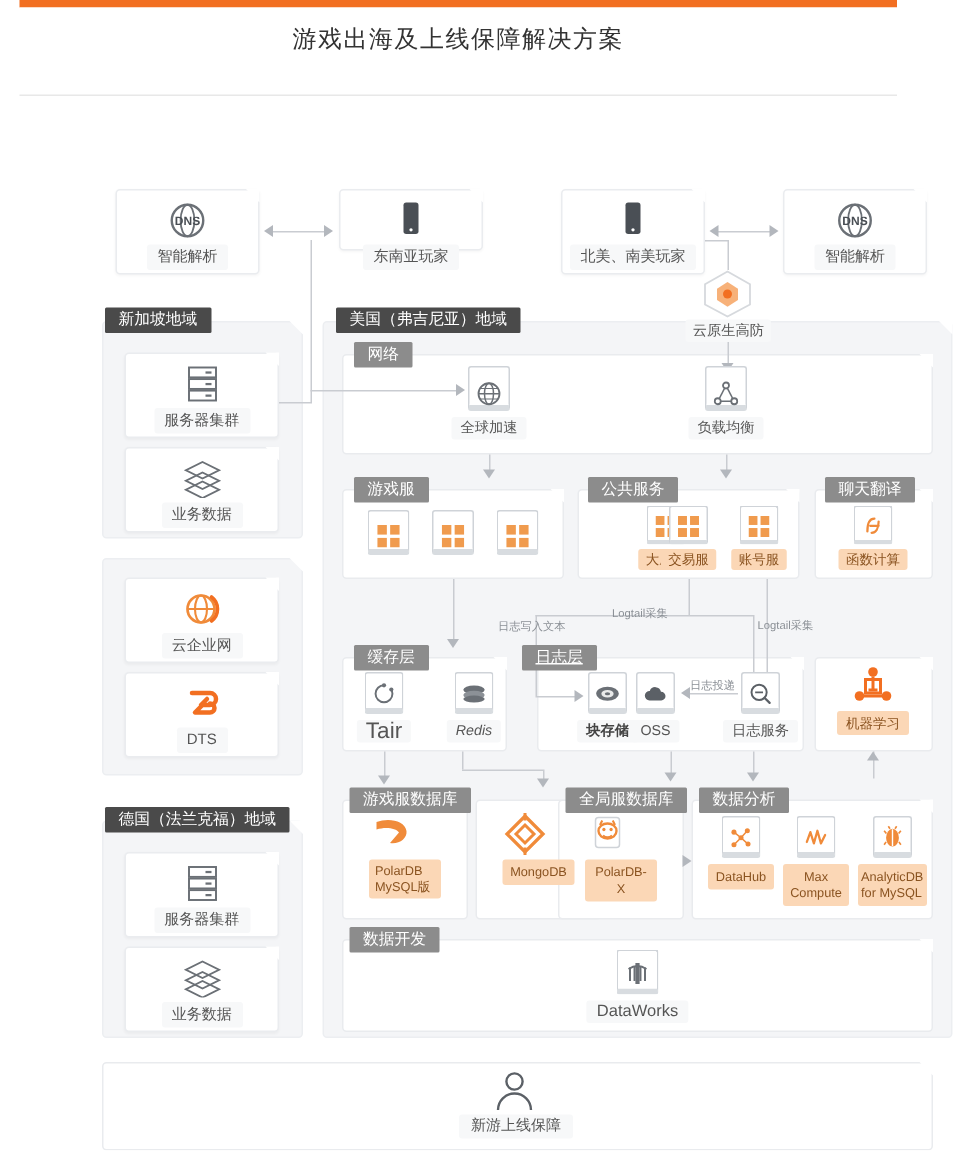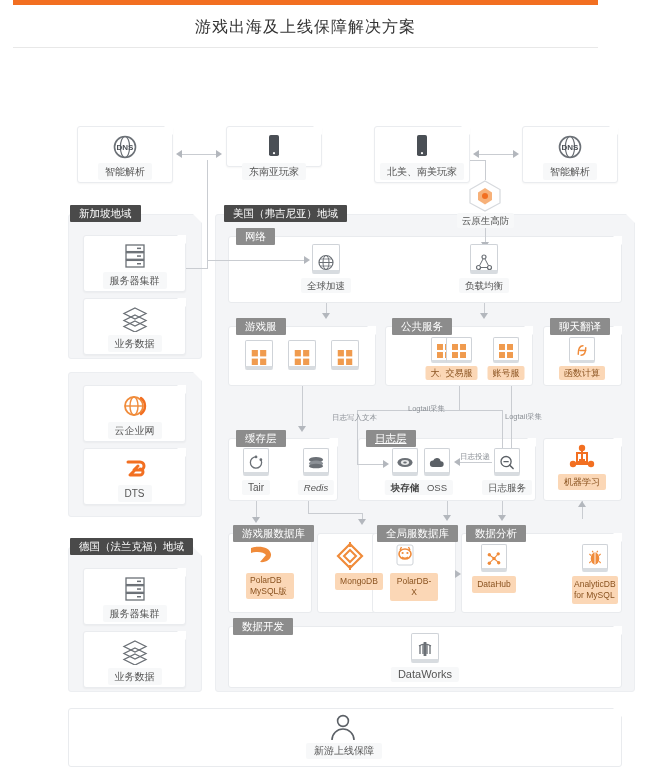--- a/index.html
+++ b/index.html
@@ -17,21 +17,21 @@
   }
 
   
   .topbar {
     position: absolute; left: 13px; top: 0;
     width: 585px; height: 5px;
     background: #f26f21;
   }
   .header {
     position: absolute; left: 13px; top: 5px;
-    width: 585px; height: 43px;
+    width: 585px; height: 59px;
     background: #ffffff;
     border-bottom: 1px solid #e8e8e8;
   }
   .header-title {
     position: absolute; left: 0; top: 0;
     width: 585px; line-height: 43px;
     text-align: center;
     font-size: 16px; color: #333333;
     letter-spacing: 1px;
   }
@@ -471,37 +471,37 @@
     <div class="tile" style="position:relative; left:0; top:0; width:26px; height:28px;">
       <span class="g" style="top:6px;">
         <svg width="15" height="15" viewBox="0 0 16 16">
           <circle cx="8" cy="8" r="6" fill="none" stroke="#6b7076" stroke-width="1.4"></circle>
           <path d="M8,2 a6,6 0 0 1 5.2,3" fill="none" stroke="#ffffff" stroke-width="2.4"></path>
           <circle cx="8" cy="2" r="1.5" fill="#6b7076"></circle>
           <circle cx="13.2" cy="5" r="1.5" fill="#6b7076"></circle>
         </svg>
       </span>
     </div>
-    <span style="position:absolute; left:50%; top:32px; transform:translateX(-50%); background:#f7f8f9; color:#555; font-size:10px; line-height:13px; padding:1px 6px; border-radius:2px; white-space:nowrap;">Tair</span>
+    <span style="position:absolute; left:50%; top:32px; transform:translateX(-50%); background:#f7f8f9; color:#555; font-size:15px; line-height:13px; padding:1px 6px; border-radius:2px; white-space:nowrap;">Tair</span>
   </div>
 
   <div style="position:absolute; left:303px; top:448px; z-index:4;font-style:italic;">
     <div class="tile" style="position:relative; left:0; top:0; width:26px; height:28px;">
       <span class="g" style="top:7px;">
         <svg width="16" height="13" viewBox="0 0 18 14">
           <ellipse cx="9" cy="4" rx="8" ry="3.2" fill="#6b7076"></ellipse>
           <ellipse cx="9" cy="8" rx="8" ry="3.2" fill="#8c9197"></ellipse>
           <ellipse cx="9" cy="11" rx="8" ry="2.6" fill="#6b7076"></ellipse>
         </svg>
       </span>
     </div>
     <span style="position:absolute; left:50%; top:32px; transform:translateX(-50%); background:#f7f8f9; color:#555; font-size:9.5px; line-height:13px; padding:1px 6px; border-radius:2px; white-space:nowrap;">Redis</span>
   </div>
 
-  <div class="tag gray" style="left:366px; top:430px;text-decoration:underline;">日志层</div>
+  <div class="tag gray" style="left:348px; top:430px;text-decoration:underline;">日志层</div>
   <div class="panel white fold" style="left:358px; top:438px; width:178px; height:63px;"></div>
 
   <div style="position:absolute; left:392px; top:448px; z-index:4;">
     <div class="tile" style="position:relative; left:0; top:0; width:26px; height:28px;">
       <span class="g" style="top:8px;">
         <svg width="16" height="11" viewBox="0 0 18 12">
           <ellipse cx="9" cy="6" rx="8.5" ry="5.2" fill="#6b7076"></ellipse>
           <ellipse cx="9" cy="6" rx="4.6" ry="2.8" fill="#ffffff" opacity="0.85"></ellipse>
           <ellipse cx="9" cy="6" rx="2" ry="1.2" fill="#6b7076"></ellipse>
         </svg>
@@ -618,20 +618,30 @@
           <circle cx="8" cy="8" r="1.8" fill="#f08b3a"></circle>
           <circle cx="3" cy="13" r="1.8" fill="#f08b3a"></circle>
           <circle cx="13" cy="12.5" r="1.8" fill="#f08b3a"></circle>
           <path d="M3,4 L8,8 L12.5,3 M8,8 L3,13 M8,8 L13,12.5" stroke="#f08b3a" stroke-width="1.1" fill="none"></path>
         </svg>
       </span>
     </div>
     <span style="display:block; margin-top:4px; background:#fbd7b6; color:#8a5320; font-size:8.5px; line-height:11px; padding:3px 3px; border-radius:2px; text-align:center;">DataHub</span>
   </div>
 
+  <div style="position:absolute; left:522px; top:544px; width:44px; z-index:4;">
+    <div class="tile" style="position:relative; left:50%; margin-left:-13px; top:0; width:26px; height:28px;">
+      <span class="g" style="top:6px;">
+        <svg width="15" height="15" viewBox="0 0 16 16">
+          <path d="M1.5,11 L4,4 L6.5,12 L9,3 L11.5,12 L14.5,6" fill="none" stroke="#f08b3a" stroke-width="1.6" stroke-linecap="round" stroke-linejoin="round"></path>
+        </svg>
+      </span>
+    </div>
+    <span style="display:block; margin-top:4px; background:#fbd7b6; color:#8a5320; font-size:8.5px; line-height:11px; padding:3px 3px; border-radius:2px; text-align:center;">Max Compute</span>
+  </div>
 
   <div style="position:absolute; left:572px; top:544px; width:46px; z-index:4;">
     <div class="tile" style="position:relative; left:50%; margin-left:-13px; top:0; width:26px; height:28px;">
       <span class="g" style="top:5px;">
         <svg width="13" height="16" viewBox="0 0 14 17">
           <ellipse cx="7" cy="9" rx="4.6" ry="6.4" fill="#f08b3a"></ellipse>
           <path d="M7,3 L7,15" stroke="#ffffff" stroke-width="1"></path>
           <path d="M2.6,6 L1,4 M11.4,6 L13,4 M2.4,12 L1,14 M11.6,12 L13,14" stroke="#f08b3a" stroke-width="1.2"></path>
           <path d="M5.2,2.6 L4,0.8 M8.8,2.6 L10,0.8" stroke="#f08b3a" stroke-width="1.2"></path>
         </svg>

